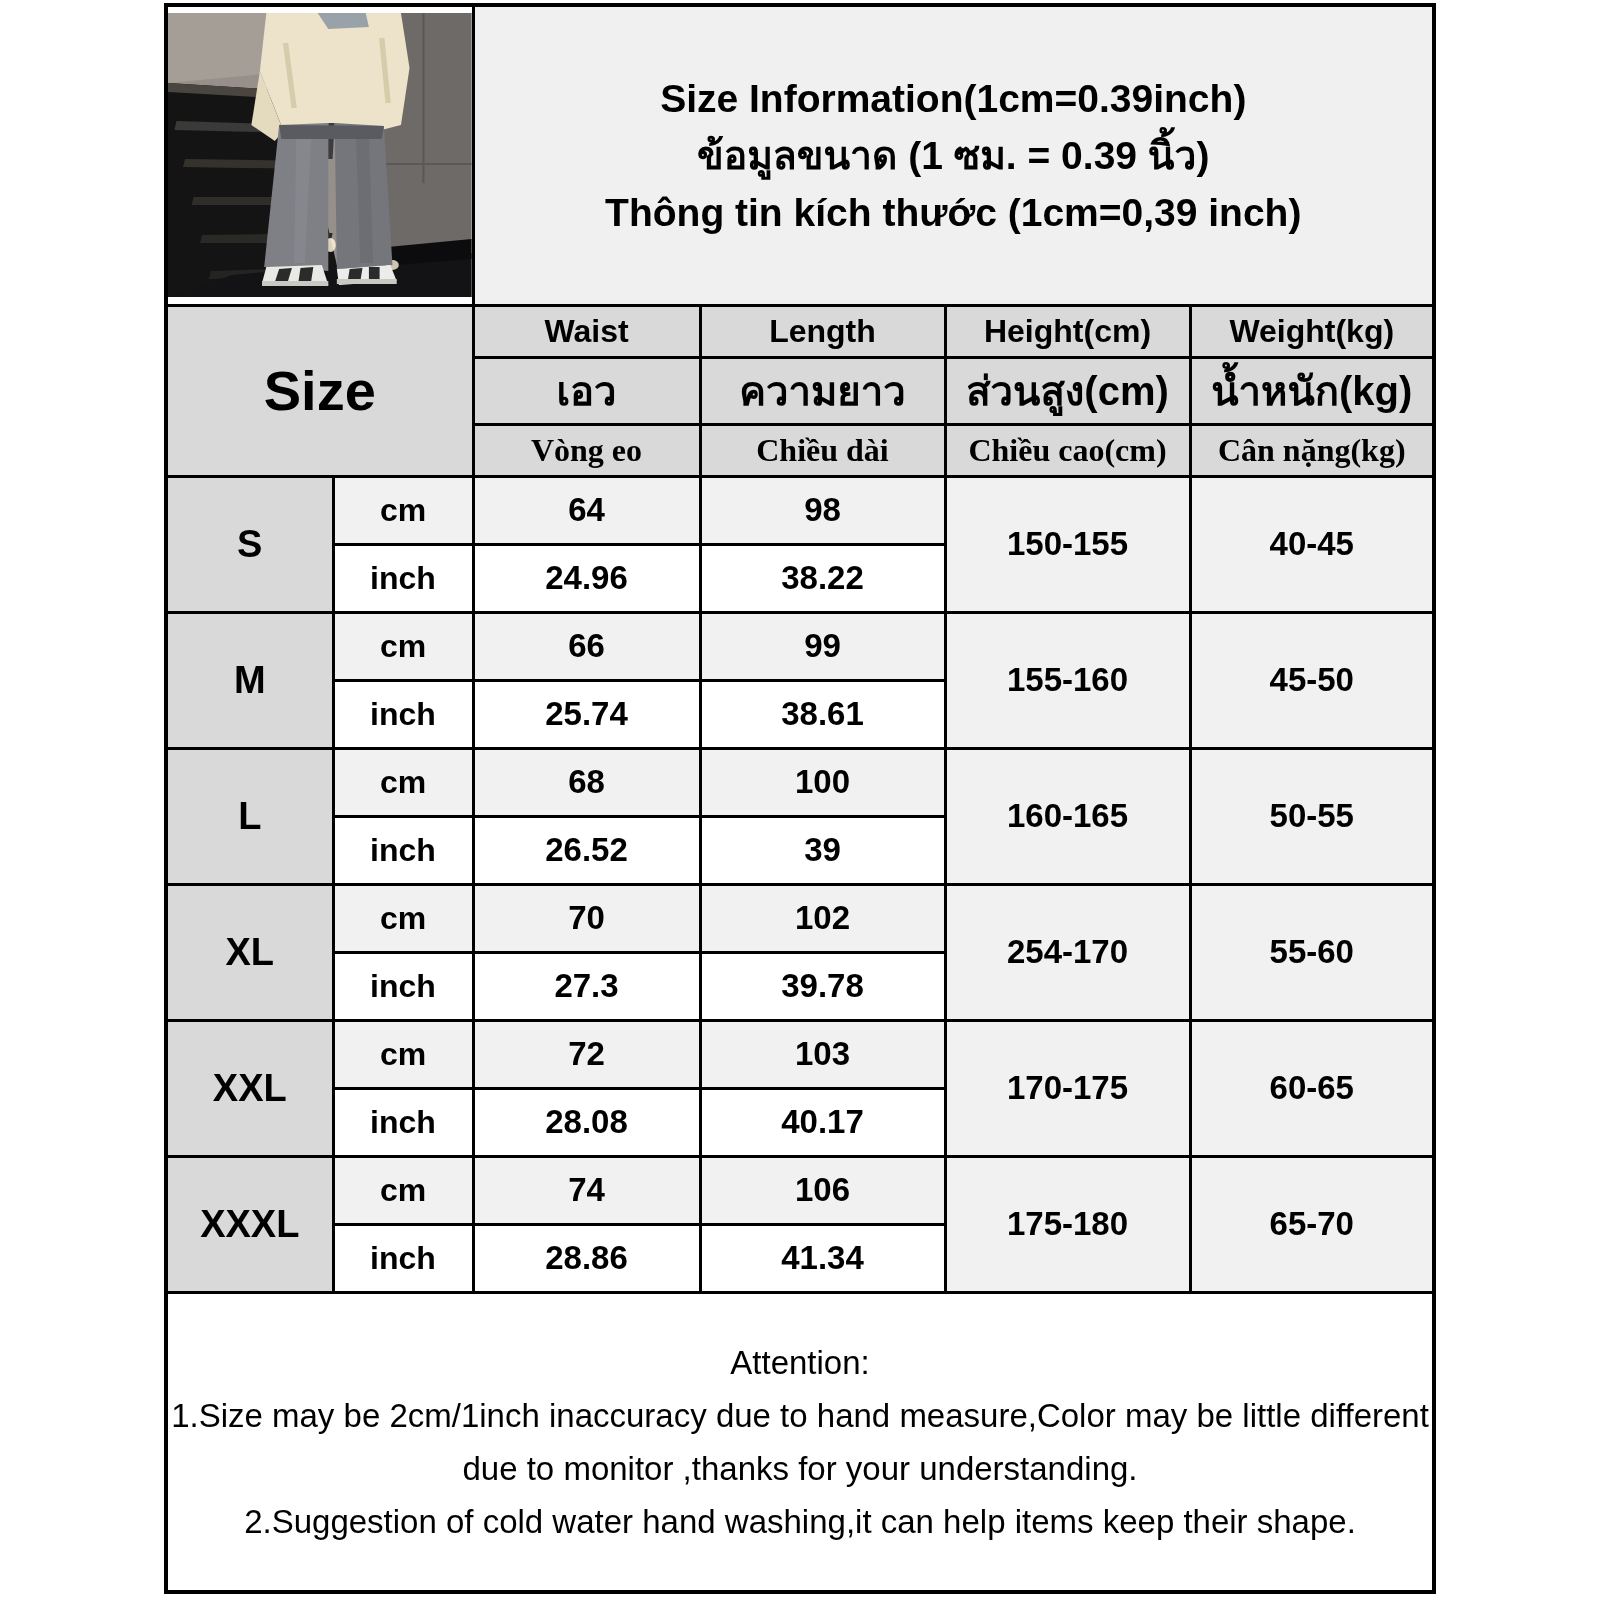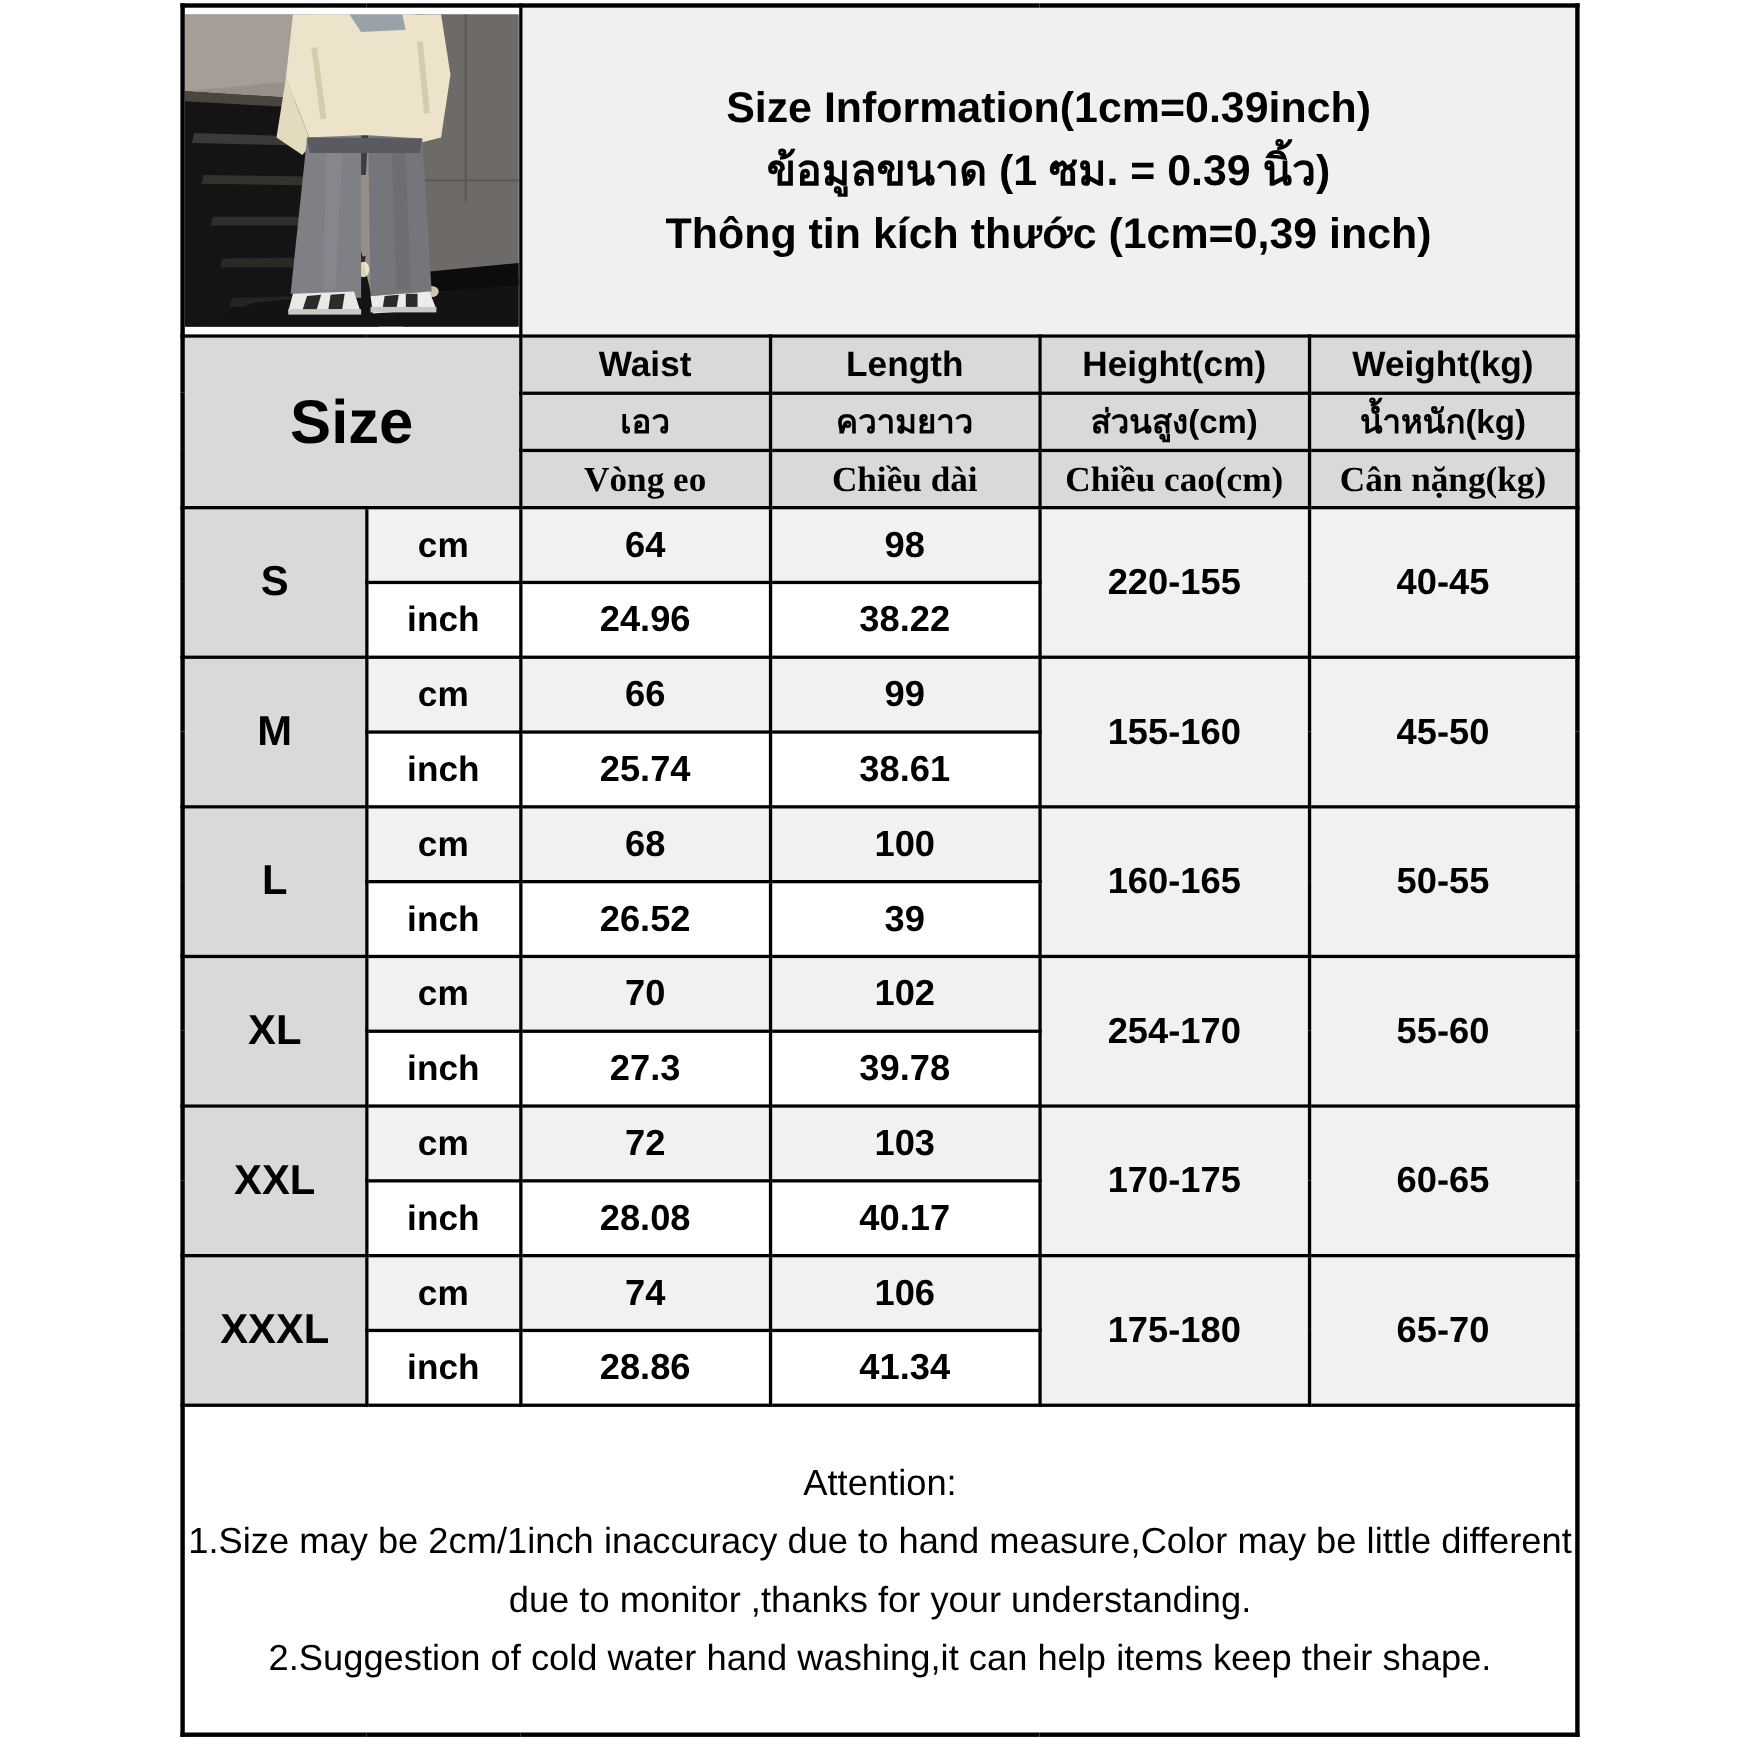--- a/index.html
+++ b/index.html
@@ -33,21 +33,21 @@
     overflow:hidden;
   }
   
   td.photo-cell{background:var(--white);height:300px;padding:8px;}
   td.title-cell{background:var(--title-gray);}
   .title-line{font-weight:bold;font-size:39px;line-height:57px;white-space:nowrap;}
   
   td.hdr{background:var(--header-gray);font-weight:bold;height:52px;}
   td.size-merged{background:var(--header-gray);font-weight:bold;font-size:56px;}
   .hdr-en{font-size:32px;}
-  .hdr-th{font-size:30px;}
+  .hdr-th{font-size:40px;}
   .hdr-vi{font-size:32px;font-family:Liberation Serif, serif;}
   
   td.size-letter{background:var(--header-gray);font-weight:bold;font-size:38px;}
   td.unit-cell{font-weight:bold;font-size:32px;height:68px;margin-top:44px;}
   td.val{font-weight:bold;font-size:33px;height:68px;}
   .bg-light{background:var(--light-gray);}
   .bg-white{background:var(--white);}
   td.range-cell{background:var(--light-gray);font-weight:bold;font-size:33px;}
   
   td.attention-cell{
@@ -151,21 +151,21 @@
       <td class="hdr hdr-vi">Chiều dài</td>
       <td class="hdr hdr-vi">Chiều cao(cm)</td>
       <td class="hdr hdr-vi">Cân nặng(kg)</td>
     </tr>
 
     <tr>
       <td class="size-letter" rowspan="2">S</td>
       <td class="unit-cell bg-light">cm</td>
       <td class="val bg-light">64</td>
       <td class="val bg-light">98</td>
-      <td class="range-cell" rowspan="2">220-155</td>
+      <td class="range-cell" rowspan="2">150-155</td>
       <td class="range-cell" rowspan="2">40-45</td>
     </tr>
     <tr>
       <td class="unit-cell bg-white">inch</td>
       <td class="val bg-white">24.96</td>
       <td class="val bg-white">38.22</td>
     </tr>
 
     <tr>
       <td class="size-letter" rowspan="2">M</td>

